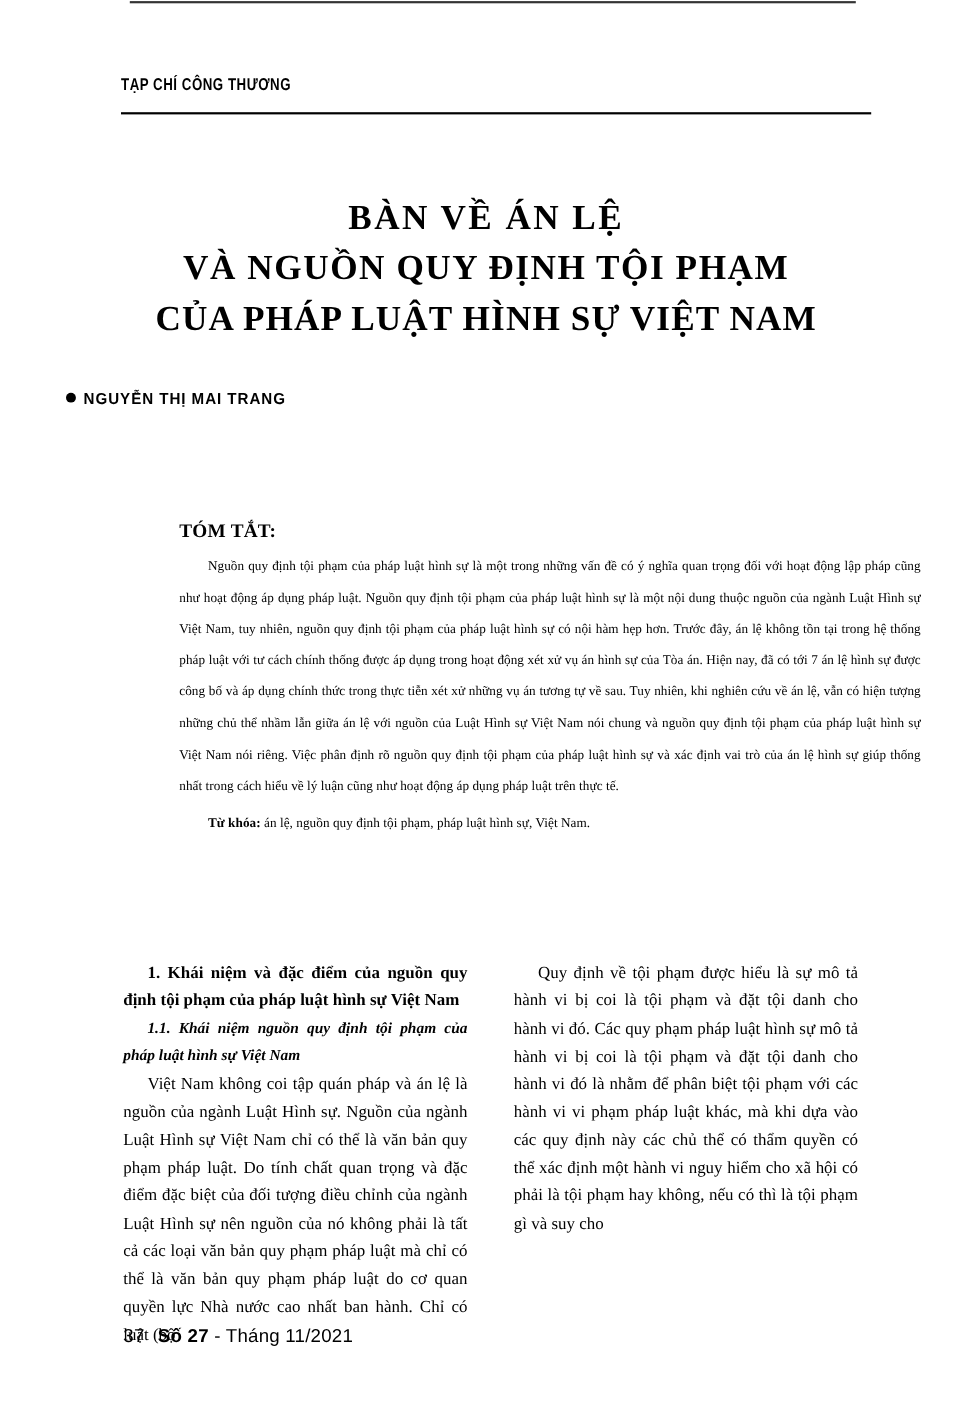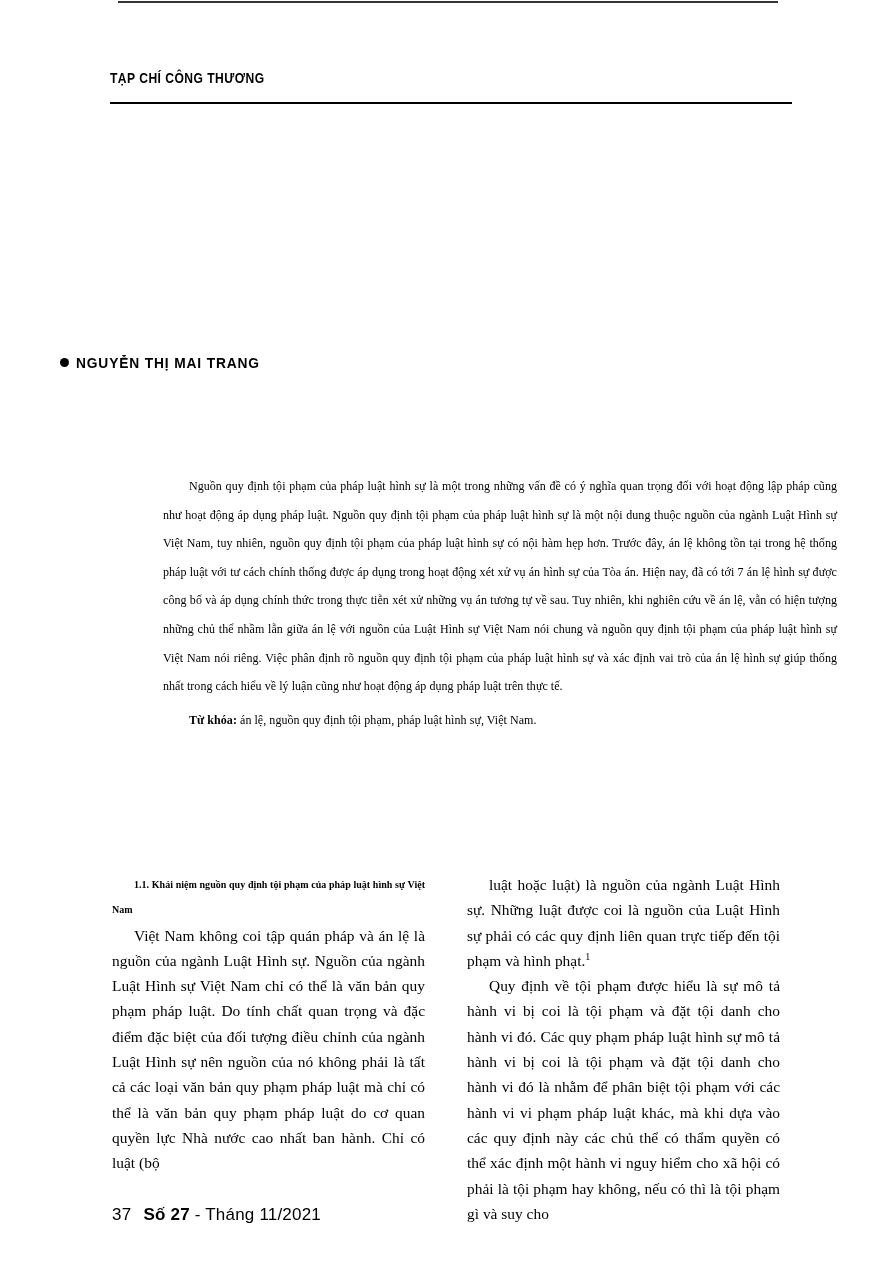--- a/index.html
+++ b/index.html
@@ -159,23 +159,24 @@
     margin: 0;
     font-size: 15.4px;
     line-height: 25.3px;
     font-weight: bold;
     text-align: justify;
     text-indent: 22px;
     letter-spacing: 0.02px;
   }
   .col h3.sub-head {
     margin: 0;
-    font-size: 10px;
+    font-size: 14px;
     line-height: 25.3px;
     font-weight: bold;
+    font-style: italic;
     text-align: justify;
     text-indent: 22px;
     letter-spacing: 0.02px;
   }
   .col p.para {
     margin: 0;
     font-size: 15.4px;
     line-height: 25.3px;
     text-align: justify;
     text-indent: 22px;
@@ -215,41 +216,47 @@
 
 <div class="page">
 
   <div class="top-edge-rule"></div>
 
   <div class="masthead">
     <div class="masthead-title">TẠP CHÍ CÔNG THƯƠNG</div>
     <div class="masthead-rule"></div>
   </div>
 
+  <h1 class="article-title">
+    <span class="tl tl-1">BÀN VỀ ÁN LỆ</span>
+    <span class="tl tl-2">VÀ NGUỒN QUY ĐỊNH TỘI PHẠM</span>
+    <span class="tl tl-3">CỦA PHÁP LUẬT HÌNH SỰ VIỆT NAM</span>
+  </h1>
 
   <div class="author-line">
     <span class="author-bullet"></span><span class="author-name">NGUYỄN THỊ MAI TRANG</span>
   </div>
 
   <section class="abstract">
+    <div class="abstract-heading">TÓM TẮT:</div>
     <div class="abstract-body">
       <p>Nguồn quy định tội phạm của pháp luật hình sự là một trong những vấn đề có ý nghĩa quan trọng đối với hoạt động lập pháp cũng như hoạt động áp dụng pháp luật. Nguồn quy định tội phạm của pháp luật hình sự là một nội dung thuộc nguồn của ngành Luật Hình sự Việt Nam, tuy nhiên, nguồn quy định tội phạm của pháp luật hình sự có nội hàm hẹp hơn. Trước đây, án lệ không tồn tại trong hệ thống pháp luật với tư cách chính thống được áp dụng trong hoạt động xét xử vụ án hình sự của Tòa án. Hiện nay, đã có tới 7 án lệ hình sự được công bố và áp dụng chính thức trong thực tiễn xét xử những vụ án tương tự về sau. Tuy nhiên, khi nghiên cứu về án lệ, vẫn có hiện tượng những chủ thể nhầm lẫn giữa án lệ với nguồn của Luật Hình sự Việt Nam nói chung và nguồn quy định tội phạm của pháp luật hình sự Việt Nam nói riêng. Việc phân định rõ nguồn quy định tội phạm của pháp luật hình sự và xác định vai trò của án lệ hình sự giúp thống nhất trong cách hiểu về lý luận cũng như hoạt động áp dụng pháp luật trên thực tế.</p>
       <p><span class="kw-label">Từ khóa:</span><span> án lệ, nguồn quy định tội phạm, pháp luật hình sự, Việt Nam.</span></p>
     </div>
   </section>
 
   <div class="body-columns">
 
     <div class="col col-left">
+      <h2 class="sec-head">1. Khái niệm và đặc điểm của nguồn quy định tội phạm của pháp luật hình sự Việt Nam</h2>
       <h3 class="sub-head">1.1. Khái niệm nguồn quy định tội phạm của pháp luật hình sự Việt Nam</h3>
       <p class="para">Việt Nam không coi tập quán pháp và án lệ là nguồn của ngành Luật Hình sự. Nguồn của ngành Luật Hình sự Việt Nam chỉ có thể là văn bản quy phạm pháp luật. Do tính chất quan trọng và đặc điểm đặc biệt của đối tượng điều chỉnh của ngành Luật Hình sự nên nguồn của nó không phải là tất cả các loại văn bản quy phạm pháp luật mà chỉ có thể là văn bản quy phạm pháp luật do cơ quan quyền lực Nhà nước cao nhất ban hành. Chỉ có luật (bộ</p>
     </div>
 
     <div class="col col-right">
-      <p class="para"><span>luật hoặc luật) là nguồn của ngành Luật Hình sự. Những luật được coi là nguồn của Luật Hình sự phải có các quy định liên quan trực tiếp đến tội phạm và hình phạt.</span><span class="fn-ref">1</span></p>
       <p class="para">Quy định về tội phạm được hiểu là sự mô tả hành vi bị coi là tội phạm và đặt tội danh cho hành vi đó. Các quy phạm pháp luật hình sự mô tả hành vi bị coi là tội phạm và đặt tội danh cho hành vi đó là nhằm để phân biệt tội phạm với các hành vi vi phạm pháp luật khác, mà khi dựa vào các quy định này các chủ thể có thẩm quyền có thể xác định một hành vi nguy hiểm cho xã hội có phải là tội phạm hay không, nếu có thì là tội phạm gì và suy cho</p>
     </div>
 
   </div>
 
   <div class="footer">
     <span class="footer-page">37</span><span class="footer-issue">Số 27</span><span class="footer-date"> - Tháng 11/2021</span>
   </div>
 
 </div>

